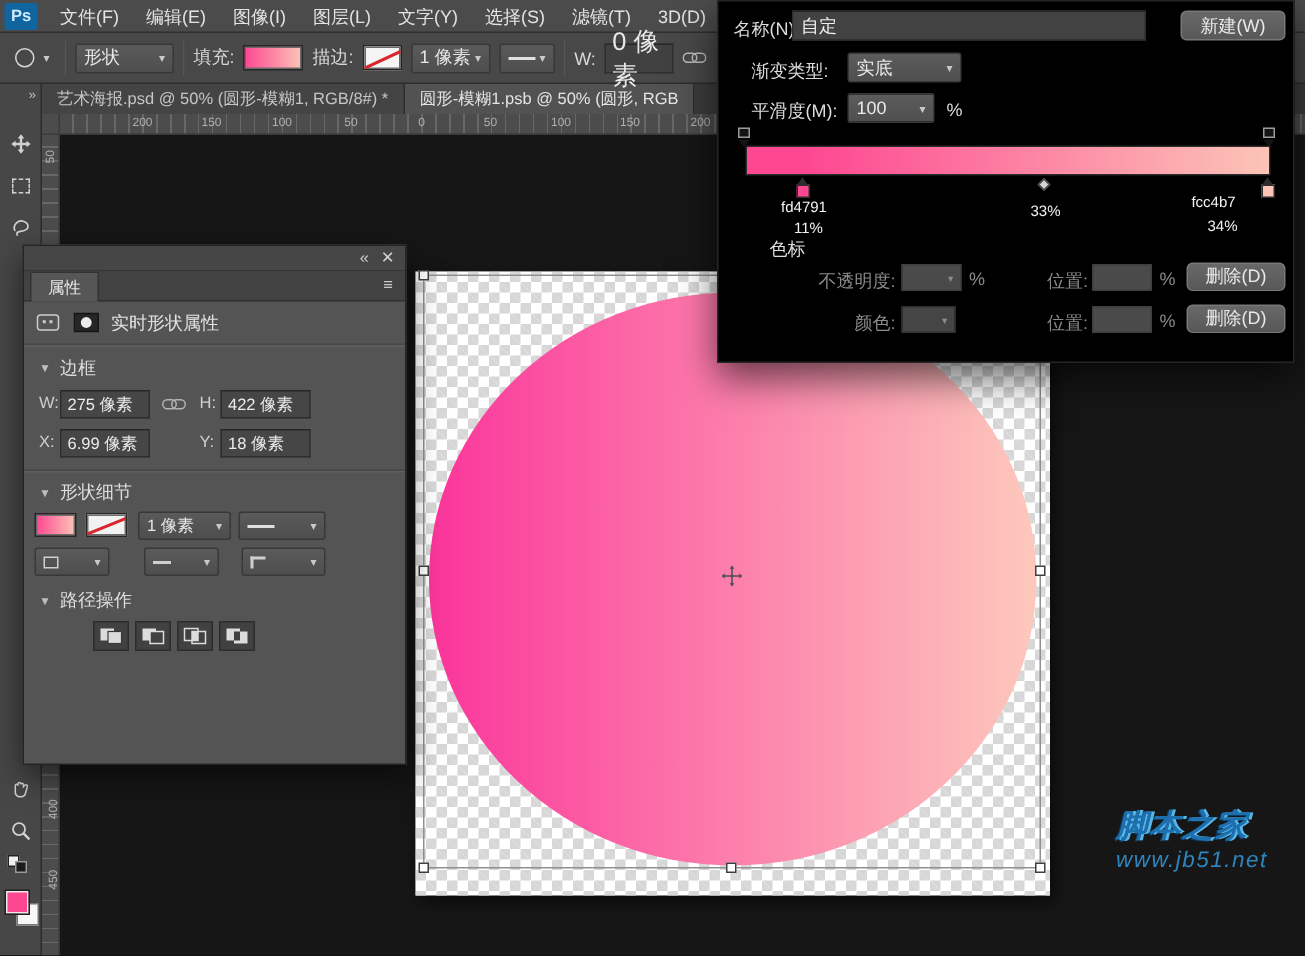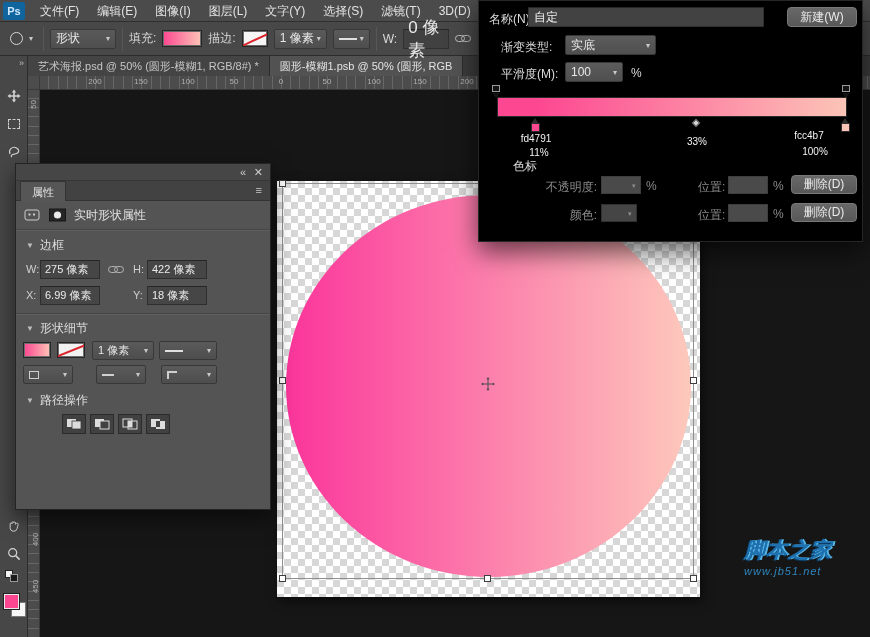--- a/index.html
+++ b/index.html
@@ -105,21 +105,21 @@
   .cstop { position:absolute; top:122px; width:9px; height:9px; border:1px solid #2d2d2d; }
   .cstop::before { content:""; position:absolute; left:-1px; top:-6px; border-left:4.5px solid transparent; border-right:4.5px solid transparent; border-bottom:6px solid #2d2d2d; }
   .midpoint { position:absolute; left:214px; top:119px; width:6px; height:6px; background:#d6d6d6; border:1px solid #4a4a4a; transform:rotate(45deg); }
   .stoplbl { position:absolute; font-size:10px; color:#f2f2f2; text-align:center; width:70px; transform:translateX(-50%); }
   .gswatch { position:absolute; width:36px; height:18px; background:#454545; border:1px solid #303030; }
   .stepper { position:absolute; font-size:7px; color:#8d8d8d; }
 
   
   .watermark { position:absolute; left:744px; top:536px; z-index:3; text-align:left; font-style:italic; }
   .watermark .wm1 { font-size:21px; font-weight:bold; color:#1e6fae; text-shadow:2px 0 0 #57b6e8, -1px 1px 0 #0c3d66; letter-spacing:1px; }
-  .watermark .wm2 { font-size:11px; color:#2f85bd; margin-top:1px; letter-spacing:1px; }
+  .watermark .wm2 { font-size:15px; color:#2f85bd; margin-top:1px; letter-spacing:1px;text-align:right; }
 </style>
 </head>
 <body>
 
 <div class="app">
 
   <div class="menu-bar">
     <div class="ps-logo">Ps</div>
     <span class="menu-item">文件(F)</span>
     <span class="menu-item">编辑(E)</span>
@@ -355,21 +355,21 @@
       </div>
     </div>
   </div>
 
   <div class="gdialog">
     <span class="glabel" style="left:10px; top:10px">名称(N):</span>
     <div class="ginput" style="left:49px; top:6px; width:236px">自定</div>
     <div class="gbtn" style="left:308px; top:6px; width:70px">新建(W)</div>
 
     <span class="glabel" style="left:22px; top:38px">渐变类型:</span>
-    <div class="gdd" style="left:86px; top:34px; width:91px">
+    <div class="gdd" style="left:86px; top:34px; width:76px">
       <span>实底</span>
       <span class="dd-arrow">▾</span>
     </div>
 
     <span class="glabel" style="left:22px; top:65px">平滑度(M):</span>
     <div class="gdd" style="left:86px; top:61px; width:58px">
       <span>100</span>
       <span class="dd-arrow">▾</span>
     </div>
     <span class="glabel" style="left:152px; top:65px">%</span>
@@ -378,21 +378,21 @@
     <div class="opstop" style="left:363px"></div>
     <div class="gradient-bar" style="background: linear-gradient(90deg, rgb(253, 71, 145) 0%, rgb(253, 71, 145) 11%, rgb(252, 196, 183) 100%);"></div>
     <div class="cstop" style="left: 52px; background: rgb(253, 71, 145);"></div>
     <div class="cstop" style="left: 362px; background: rgb(252, 196, 183);"></div>
     <div class="midpoint"></div>
 
     <span class="stoplbl" style="left:57px; top:132px">fd4791</span>
     <span class="stoplbl" style="left:60px; top:146px">11%</span>
     <span class="stoplbl" style="left:218px; top:135px">33%</span>
     <span class="stoplbl" style="left:330px; top:129px">fcc4b7</span>
-    <span class="stoplbl" style="left:336px; top:145px">100%</span>
+    <span class="stoplbl" style="left:336px; top:145px">34%</span>
 
     <span class="glabel" style="left:34px; top:157px">色标</span>
 
     <span class="glabel dim" style="left:58px; top:178px; width:60px; text-align:right">不透明度:</span>
     <div class="ginput disabled" style="left:122px; top:175px; width:40px; height:18px"></div>
     <span class="stepper" style="left:153px; top:181px">▾</span>
     <span class="glabel dim" style="left:167px; top:178px">%</span>
     <span class="glabel dim" style="left:219px; top:178px">位置:</span>
     <div class="ginput disabled" style="left:249px; top:175px; width:40px; height:18px"></div>
     <span class="glabel dim" style="left:294px; top:178px">%</span>

